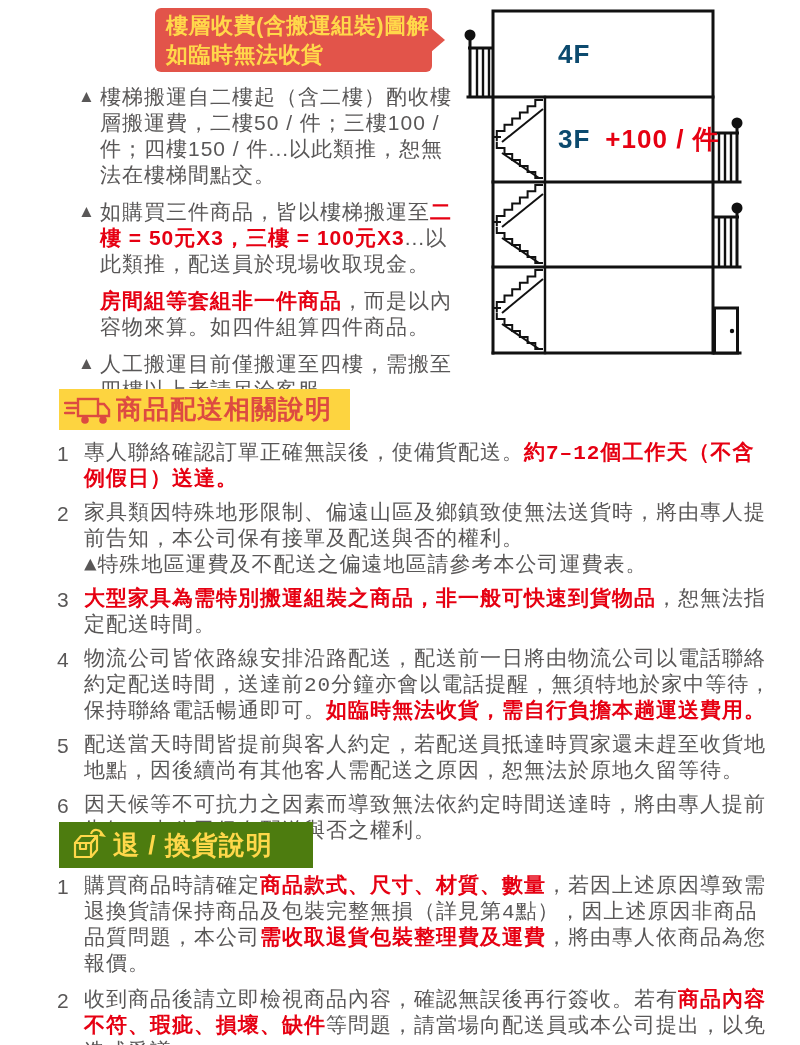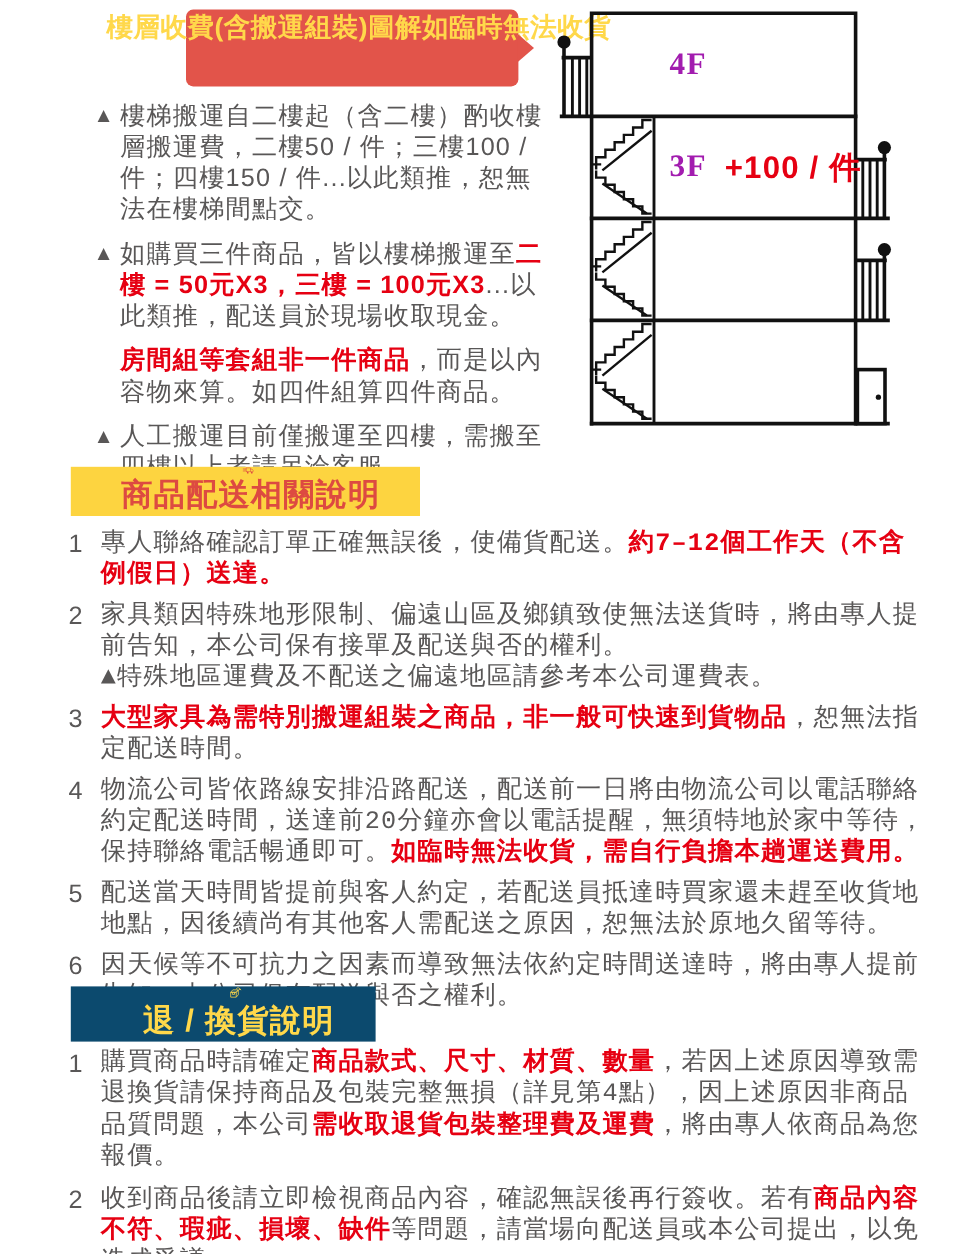--- a/index.html
+++ b/index.html
@@ -4,21 +4,21 @@
 <style>
   html,body{margin:0;padding:0;background:#ffffff;}
   #page{
     position:relative;width:800px;height:1045px;background:#fff;overflow:hidden;
     font-family:"Liberation Sans",sans-serif;color:#595757;
   }
   
   .bubble{
     position:absolute;left:155px;top:8px;width:277px;height:64px;
     background:#e2544a;border-radius:6px;
-    display:flex;flex-direction:row;justify-content:center;
+    display:flex;flex-direction:column;justify-content:center;
     padding-left:11px;box-sizing:border-box;
   }
   .bubble .bline{
     color:#ffd84a;font-weight:bold;font-size:22px;line-height:29px;letter-spacing:0.5px;
     white-space:nowrap;
   }
   .bubble .tail{
     position:absolute;right:-13px;top:50%;margin-top:-12px;width:0;height:0;
     border-top:12px solid transparent;border-bottom:12px solid transparent;
     border-left:14px solid #e2544a;
@@ -29,33 +29,33 @@
   .note .marker{width:22px;flex:0 0 22px;font-size:17px;line-height:26px;color:#595757;}
   .note .ntext{flex:1;max-width:364px;font-size:21px;line-height:26px;letter-spacing:1px;}
   .em{color:#e60012;font-weight:bold;}
   
   .building{position:absolute;left:455px;top:5px;width:300px;height:356px;}
   .building svg{position:absolute;left:0;top:0;}
   .floor-row{
     position:absolute;left:103px;height:32px;display:flex;align-items:center;gap:15px;
     font-weight:bold;font-size:26px;letter-spacing:1px;white-space:nowrap;
   }
-  .floor-row .fl{color:#a21caf;font-family:Liberation Serif, serif;}
+  .floor-row .fl{color:#0c4a6e;}
   .floor-row .fee{color:#e60012;}
   .floor-row .fee.black{color:#111;margin-left:5px;}
   
   .sec-header{
-    position:absolute;display:flex;align-items:center;box-sizing:border-box;flex-direction:column;
+    position:absolute;display:flex;align-items:center;box-sizing:border-box;
   }
   .sec-header.ship{
     left:59px;top:389px;width:291px;height:41px;background:#fdd440;padding-left:5px;
   }
   .sec-header.ship .sec-title{color:#dd4a41;font-weight:bold;font-size:26px;letter-spacing:1px;margin-left:4px;}
   .sec-header.ret{
-    left:59px;top:822px;width:254px;height:46px;background:#0c4a6e;padding-left:20px;
+    left:59px;top:822px;width:254px;height:46px;background:#4d7c0f;padding-left:10px;
   }
   .sec-header.ret .sec-title{color:#ffd84a;font-weight:bold;font-size:26px;letter-spacing:1px;margin-left:6px;}
   
   .nlist{position:absolute;left:57px;width:718px;}
   .nlist.ship{top:441px;}
   .nlist.ret{top:874px;}
   .nitem{display:flex;margin-bottom:8px;}
   .nlist.ret .nitem{margin-bottom:10px;}
   .nitem .num{width:27px;flex:0 0 27px;font-size:21px;line-height:26px;color:#595757;}
   .nitem .itext{flex:1;max-width:690px;font-size:21px;line-height:26px;letter-spacing:1px;white-space:pre-wrap;font-family:Liberation Mono, monospace;}

